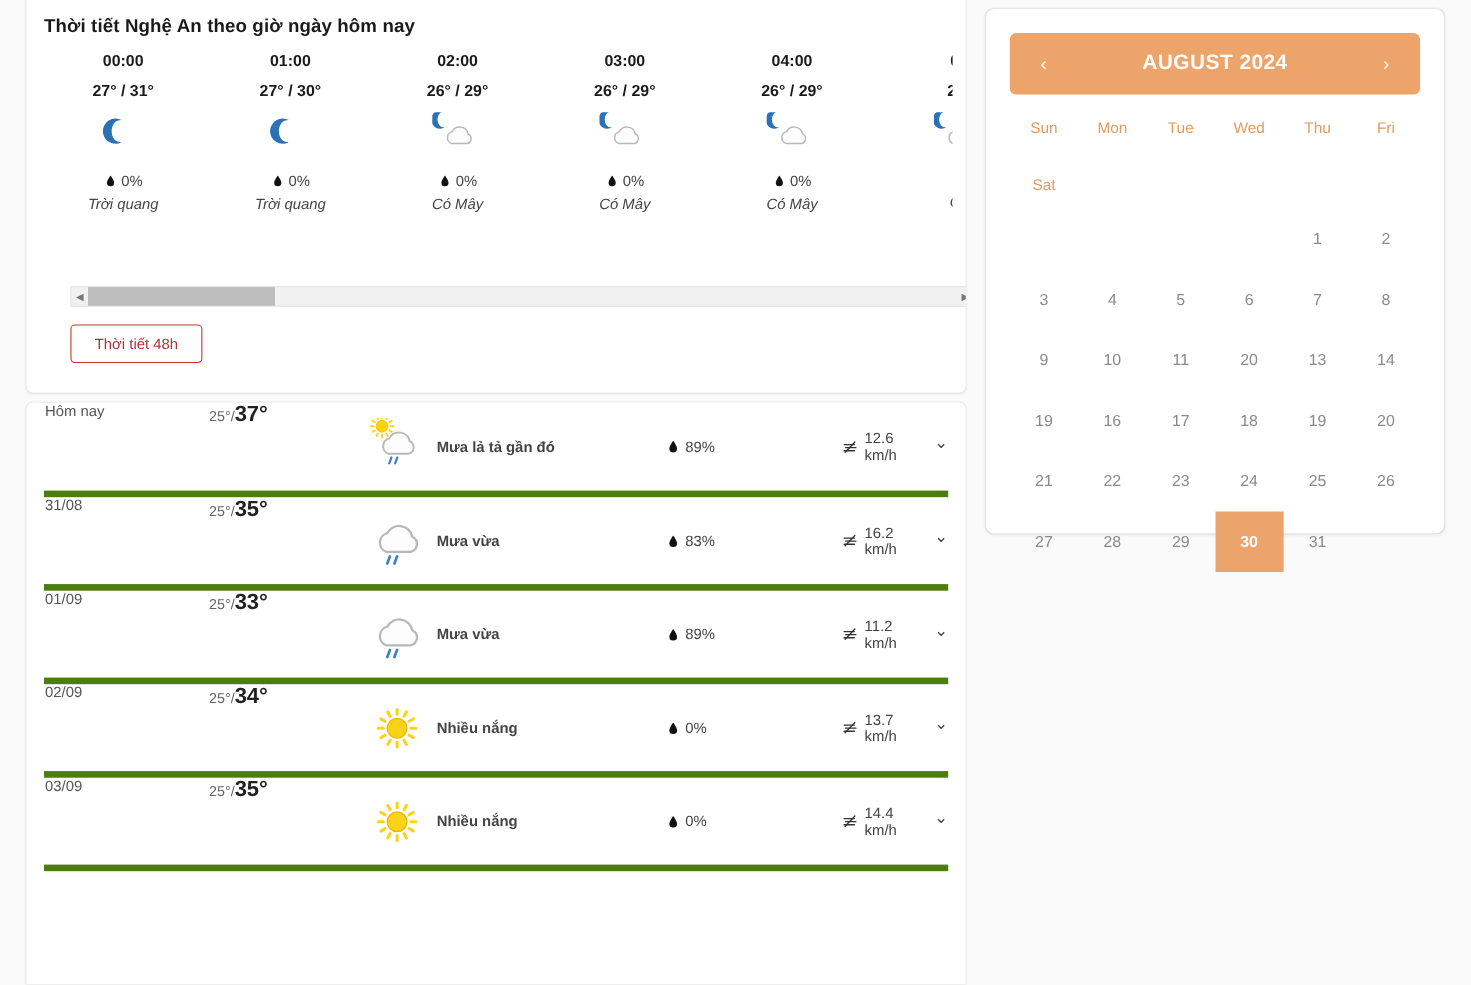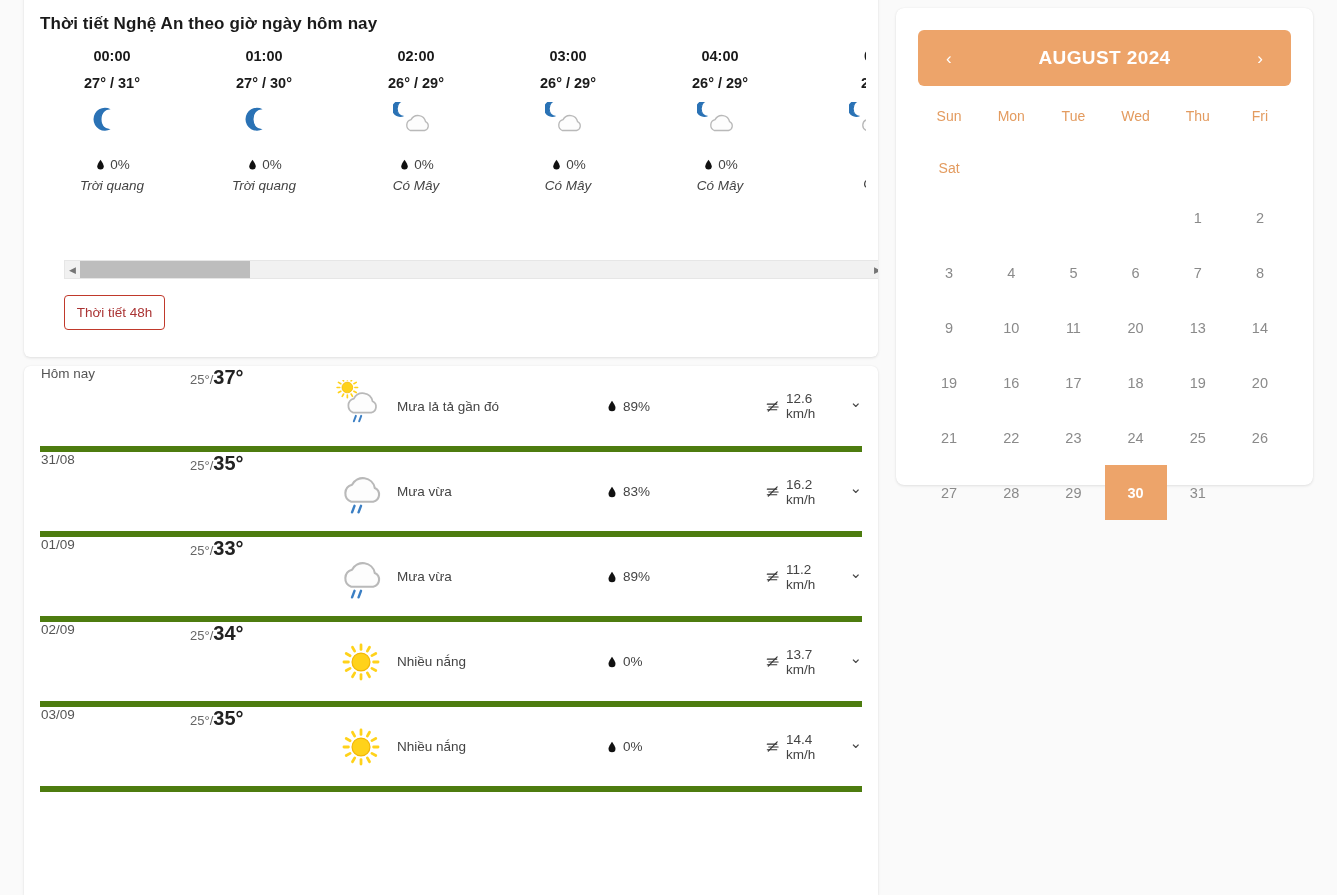--- a/index.html
+++ b/index.html
@@ -75,40 +75,40 @@
   }
 
   .btn-outline {
     display: inline-flex; align-items: center; justify-content: center;
     border: 1px solid #c0392b; color: #a33; background: #fff;
     border-radius: 4px; font-size: 13.5px; cursor: pointer;
     font-family: inherit;
   }
   .btn-48h {
     position: absolute; left: 40px; top: 303px;
-    width: 101px; height: 35px;
+    width: 120px; height: 35px;
   }
 
   
   .daily-card {
     position: absolute; left: 24px; top: 366px;
     width: 854px; height: 529px;
     border-bottom-left-radius: 0; border-bottom-right-radius: 0;
     padding: 0 16px;
   }
   .day-row {
     display: flex; 
     height: 85px;
     border-bottom: 6px solid #4d7c0f;
   }
   .day-row:first-child { height: 86px; }
   .dc-date  { width: 150px; font-size: 13.5px; color: #555; padding-left: 1px; }
   .dc-temp  { width: 145px; font-size: 13px; color: #666; }
   .dc-temp .hi { font-size: 20px; font-weight: bold; color: #222; }
-  .dc-cond  { width: 270px; display: flex; align-items: center; gap: 10px; }
+  .dc-cond  { width: 270px; display: flex; align-items: center; gap: 10px; font-weight: bold; }
   .dc-cond .label { font-size: 13.5px; color: #444; }
   .dc-pop   { width: 160px; font-size: 13.5px; color: #444; display: flex; align-items: center; gap: 4px; }
   .dc-wind  { flex: 1; font-size: 13.5px; color: #444; display: flex; align-items: center; gap: 6px; justify-content: flex-start; }
 
   .range-btns {
     display: flex; align-items: center; gap: 0;
     height: 84px; padding-left: 25px;
   }
   .range-btns .btn-outline { height: 35px; padding: 0 16px; margin-right: 44px; }
 

